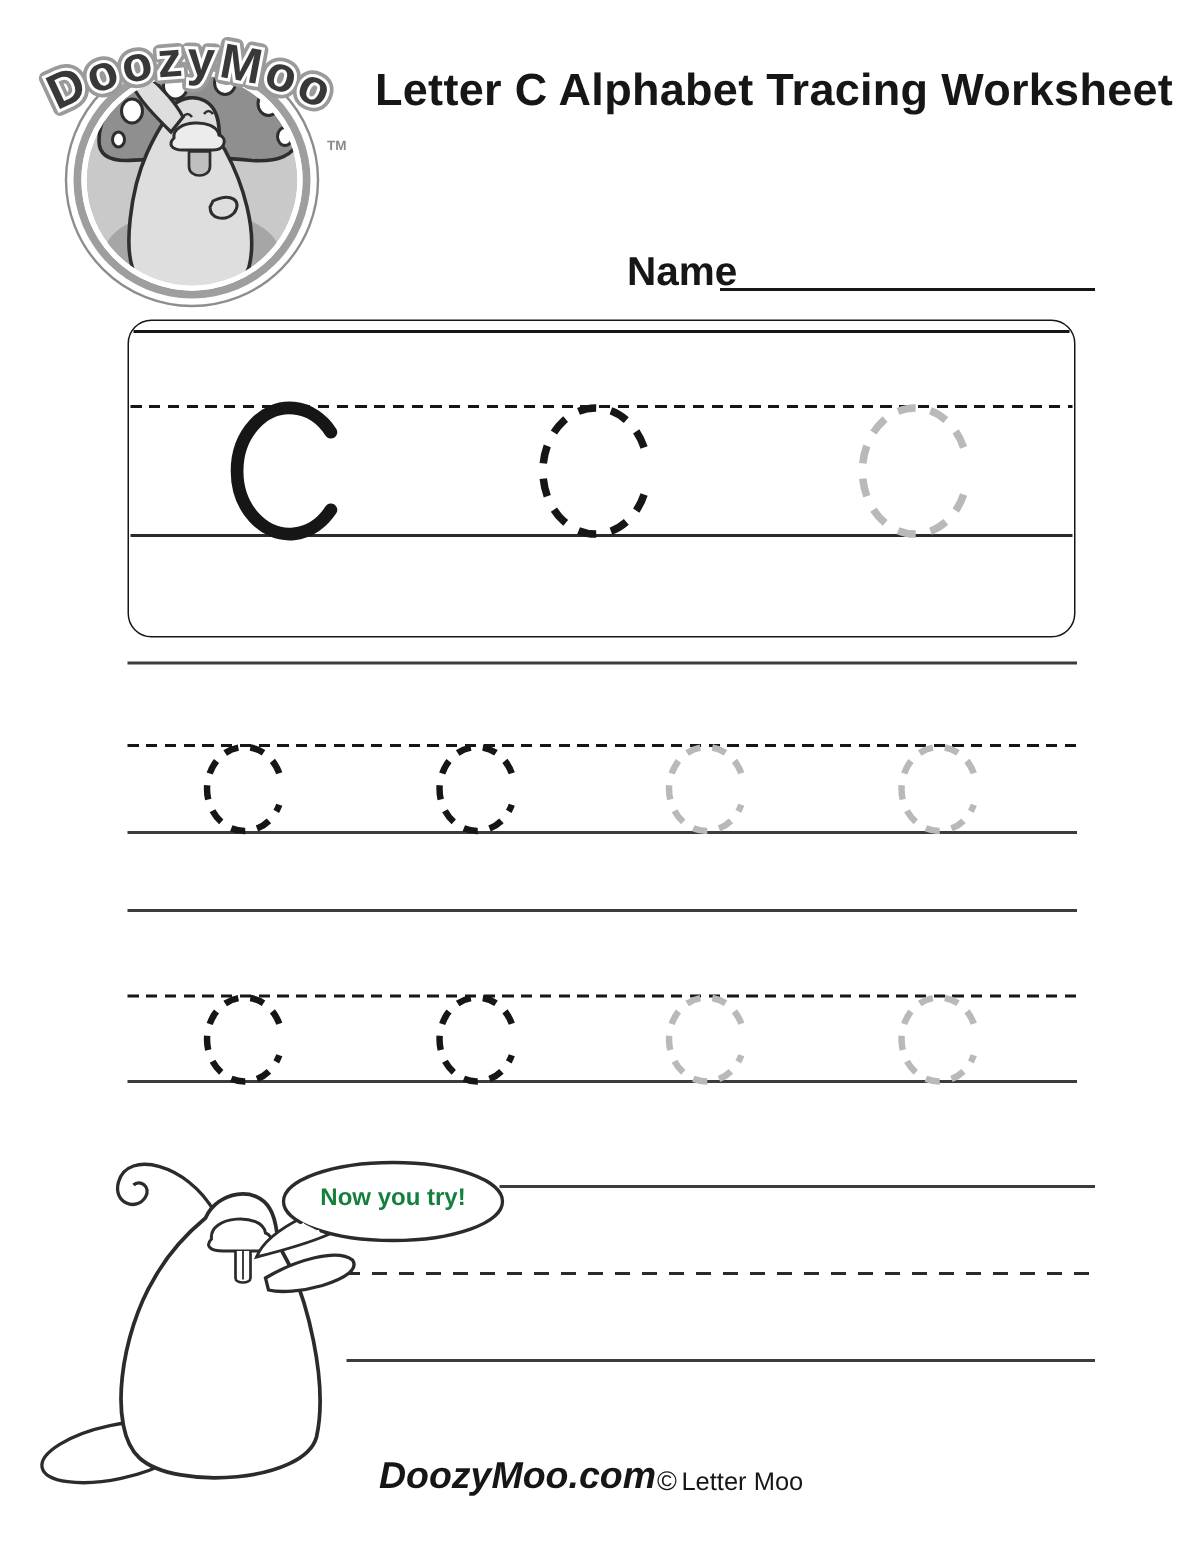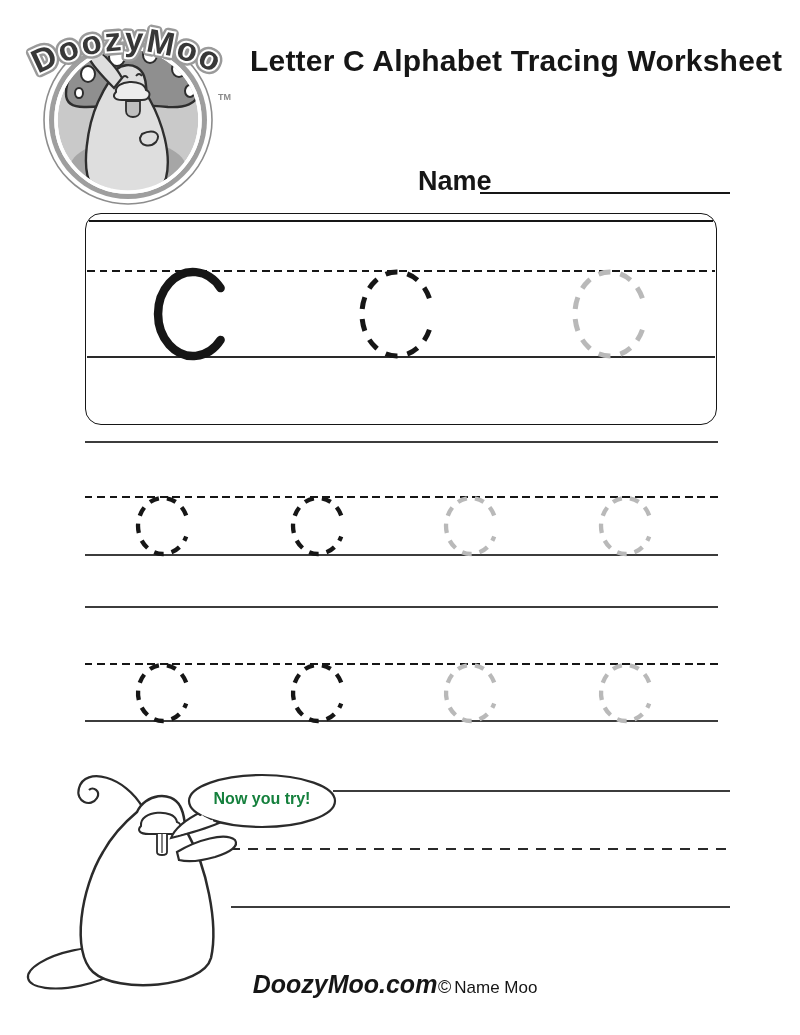--- a/index.html
+++ b/index.html
@@ -185,14 +185,14 @@
   <path d="M137,74 L137,93" stroke="#2b2b2b" stroke-width="1.2"></path>
   <path d="M176,52 C160,60 150,68 146,78 C158,75 178,70 194,63 Z" fill="#ffffff" stroke="#2b2b2b" stroke-width="2"></path>
   <ellipse cx="237" cy="41" rx="73" ry="26" fill="#ffffff" stroke="#2b2b2b" stroke-width="2.2"></ellipse>
   <path d="M178,56 C170,61 160,67 152,74 C162,71 176,66 188,61" fill="#ffffff" stroke="#ffffff" stroke-width="2.5"></path>
 </svg>
 <div class="abs" id="bubble-text">Now you try!</div>
 
 <div class="abs" id="footer-site">DoozyMoo.com</div>
 <div class="abs" id="footer-copy">
   <span class="csym">©</span>
-  <span>Name Moo</span>
+  <span>Letter Moo</span>
 </div>
 
 </body></html>

